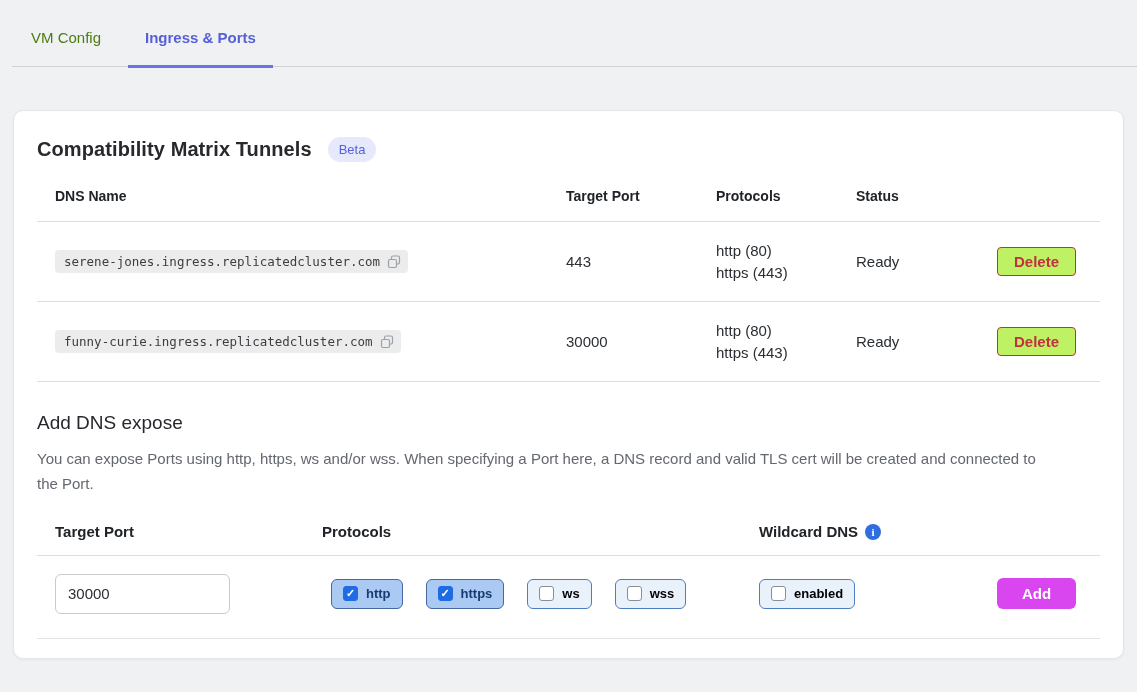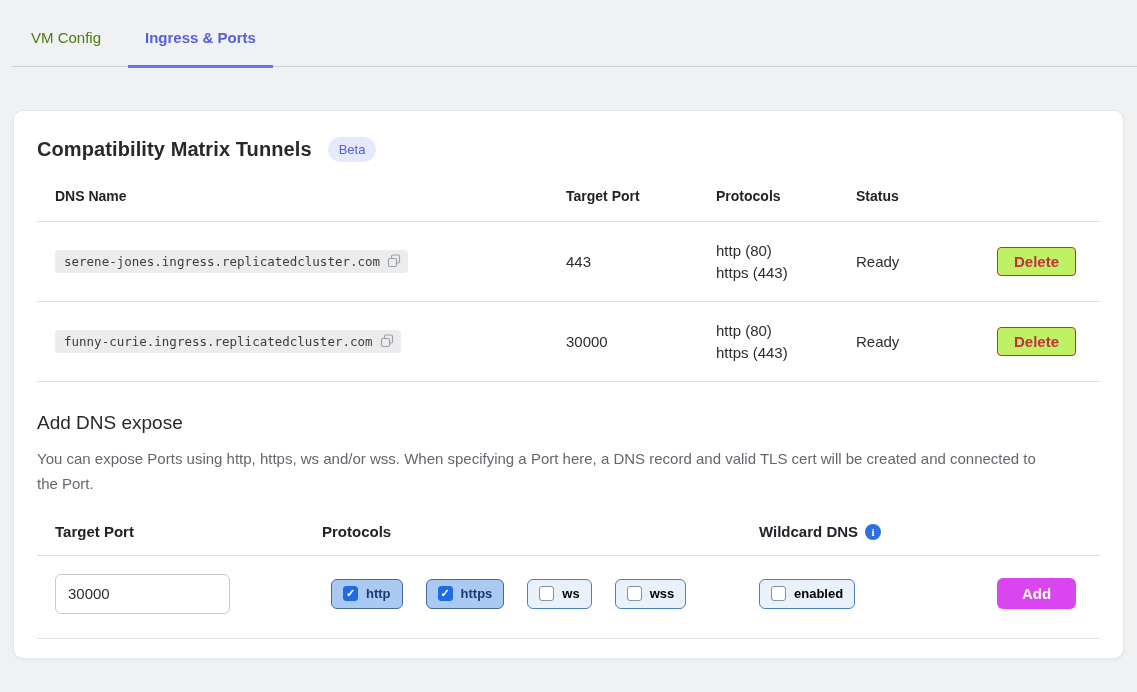--- a/index.html
+++ b/index.html
@@ -70,21 +70,21 @@
   .tbl-head .th { font-size: 14px; font-weight: 700; color: #202327; }
   .th-dns { padding-left: 18px; }
   .tbl-row {
     padding: 17px 0;
     border-bottom: 1px solid #dcdee1;
     min-height: 80px;
   }
   .cell-dns { padding-left: 18px; }
   .dns-pill {
     display: inline-flex;
-    align-items: flex-start;
+    align-items: center;
     gap: 7px;
     background: #ececec;
     border-radius: 4px;
     padding: 4px 7px 4px 9px;
     font-family: "DejaVu Sans Mono", monospace;
     font-size: 12.5px;
     color: #3b3e42;
   }
   .copy-btn { display: inline-flex; cursor: pointer; }
   .cell-port, .cell-status { font-size: 15px; color: #2b2e33; }

